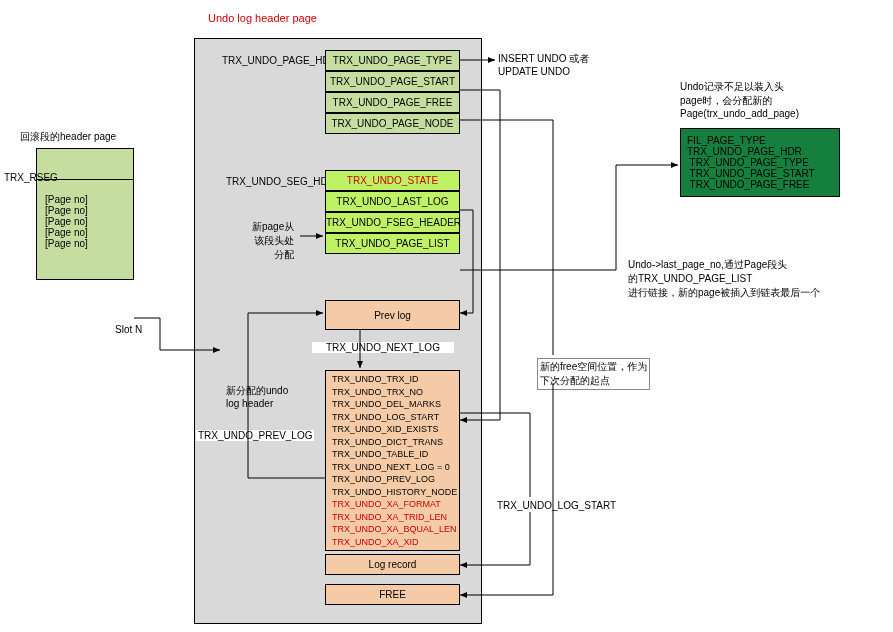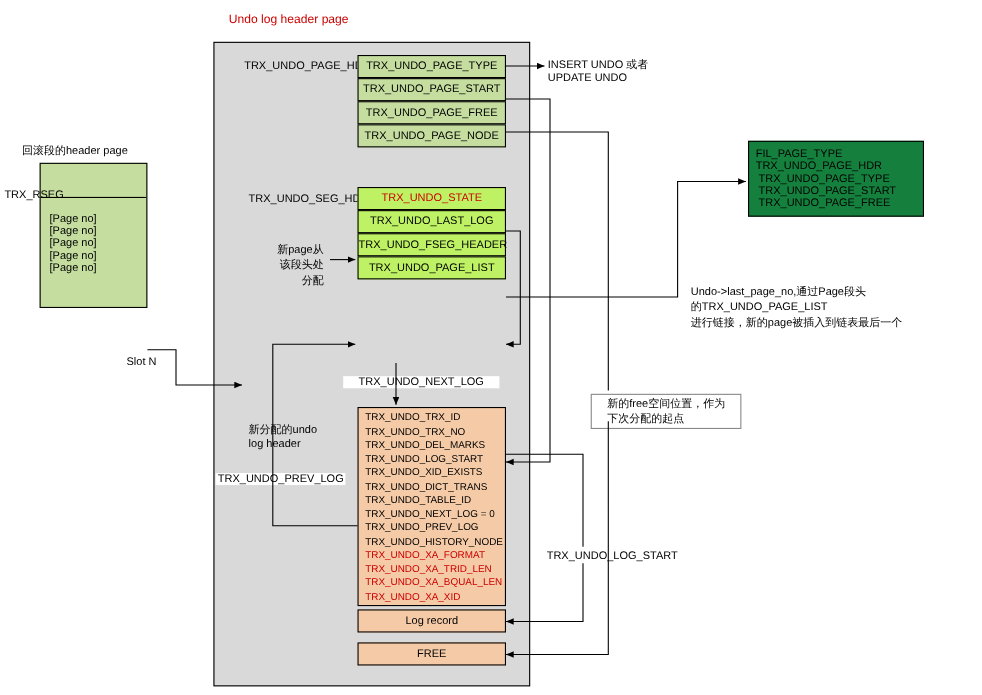--- a/index.html
+++ b/index.html
@@ -49,20 +49,21 @@
 <div class="lbl" style="left:252px;top:220px;white-space:pre;text-align:right">新page从
 该段头处
 分配</div>
 <div style="position:absolute;left:325px;top:170px;width:135px">
   <div class="cell blue red">TRX_UNDO_STATE</div>
   <div class="cell blue">TRX_UNDO_LAST_LOG</div>
   <div class="cell blue">TRX_UNDO_FSEG_HEADER</div>
   <div class="cell blue">TRX_UNDO_PAGE_LIST</div>
 </div>
 
+<div class="cell peach" style="position:absolute;left:325px;top:300px;width:135px;height:30px;line-height:22px">Prev log</div>
 <div class="lbl" style="left:312px;top:342px;background:#fff;padding:0 14px">TRX_UNDO_NEXT_LOG</div>
 <div class="lbl" style="left:196px;top:430px;background:#fff;padding:0 2px">TRX_UNDO_PREV_LOG</div>
 
 <div class="lbl" style="left:226px;top:384px;white-space:pre;text-align:left">新分配的undo
 log header</div>
 <div class="box peach" style="left:325px;top:370px;width:135px;padding:2px 6px;font-size:9px;line-height:12.5px">
   <div>TRX_UNDO_TRX_ID</div>
   <div>TRX_UNDO_TRX_NO</div>
   <div>TRX_UNDO_DEL_MARKS</div>
   <div>TRX_UNDO_LOG_START</div>
@@ -75,31 +76,34 @@
   <div class="red">TRX_UNDO_XA_FORMAT</div>
   <div class="red">TRX_UNDO_XA_TRID_LEN</div>
   <div class="red">TRX_UNDO_XA_BQUAL_LEN</div>
   <div class="red">TRX_UNDO_XA_XID</div>
 </div>
 <div class="cell peach" style="position:absolute;left:325px;top:554px;width:135px">Log record</div>
 <div class="cell peach" style="position:absolute;left:325px;top:584px;width:135px">FREE</div>
 
 <div class="lbl" style="left:498px;top:52px;white-space:pre">INSERT UNDO 或者
 UPDATE UNDO</div>
+<div class="lbl" style="left:680px;top:80px;white-space:pre">Undo记录不足以装入头
+page时，会分配新的
+Page(trx_undo_add_page)</div>
 <div class="box" style="left:680px;top:128px;width:160px;padding:6px;background:#15803d">
   <div>FIL_PAGE_TYPE</div>
   <div>TRX_UNDO_PAGE_HDR</div>
   <div style="white-space:pre"> TRX_UNDO_PAGE_TYPE</div>
   <div style="white-space:pre"> TRX_UNDO_PAGE_START</div>
   <div style="white-space:pre"> TRX_UNDO_PAGE_FREE</div>
 </div>
 <div class="lbl" style="left:628px;top:258px;white-space:pre">Undo-&gt;last_page_no,通过Page段头
 的TRX_UNDO_PAGE_LIST
 进行链接，新的page被插入到链表最后一个</div>
-<div class="lbl" style="left:537px;top:358px;white-space:pre;background:#fff;border:0.5px solid #888;padding:1px 14px">新的free空间位置，作为
+<div class="lbl" style="left:537px;top:358px;white-space:pre;background:#fff;border:0.5px solid #888;padding:1px 2px">新的free空间位置，作为
 下次分配的起点</div>
 <div class="lbl" style="left:495px;top:500px;background:#fff;padding:0 2px">TRX_UNDO_LOG_START</div>
 
 <svg width="893" height="632">
   <defs>
         <marker id="a" markerWidth="8" markerHeight="8" refX="7" refY="3" orient="auto">
           <path d="M0,0 L7,3 L0,6 Z" fill="#000"></path>
         </marker>
       </defs>
 

